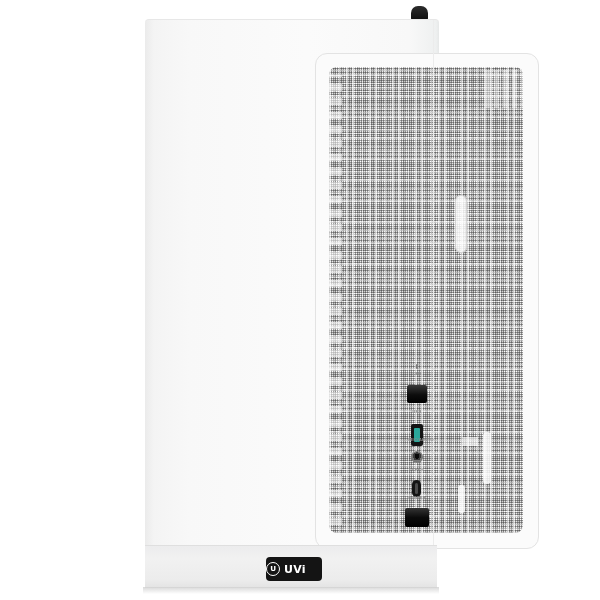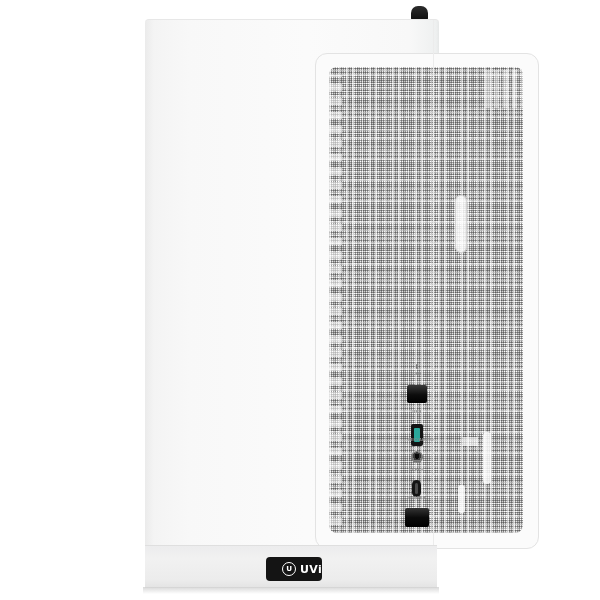--- a/index.html
+++ b/index.html
@@ -102,21 +102,21 @@
 
   
   .base {
     position:absolute; left:145px; top:545px; width:292px; height:42px;
     background:linear-gradient(#ececed,#f1f1f1 30%,#ececec 80%,#e3e3e3 100%);
     border-top:1px solid #dfdfdf;
   }
   .logo-badge {
     position:absolute; left:121px; top:11px; width:56px; height:24px;
     background:#141414; border-radius:4px;
-    display:flex; align-items:center; justify-content:flex-end; gap:4px;
+    display:flex; align-items:center; justify-content:flex-start; gap:4px;
   }
   .monogram {
     width:12px; height:12px; border:1.4px solid #ffffff; border-radius:50%;
     display:flex; align-items:center; justify-content:center; flex:0 0 auto;
   }
   .mono-letter { color:#ffffff; font-size:10px; line-height:10px; font-weight:bold;
                  transform:scale(0.72); }
   .logo-text { color:#ffffff; font-size:11px; font-weight:bold; letter-spacing:0.3px; }
 
   .floor-shadow {

